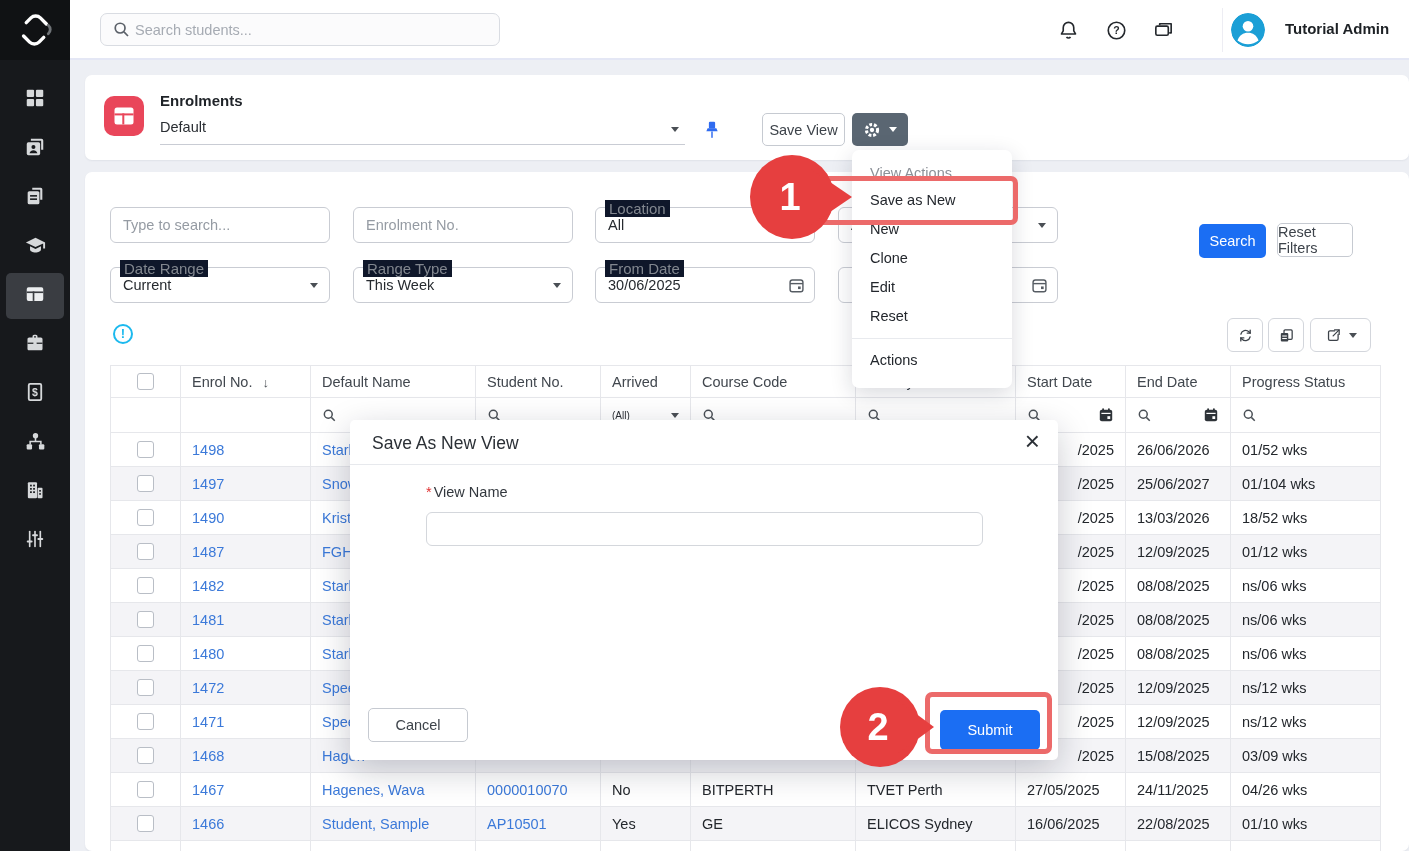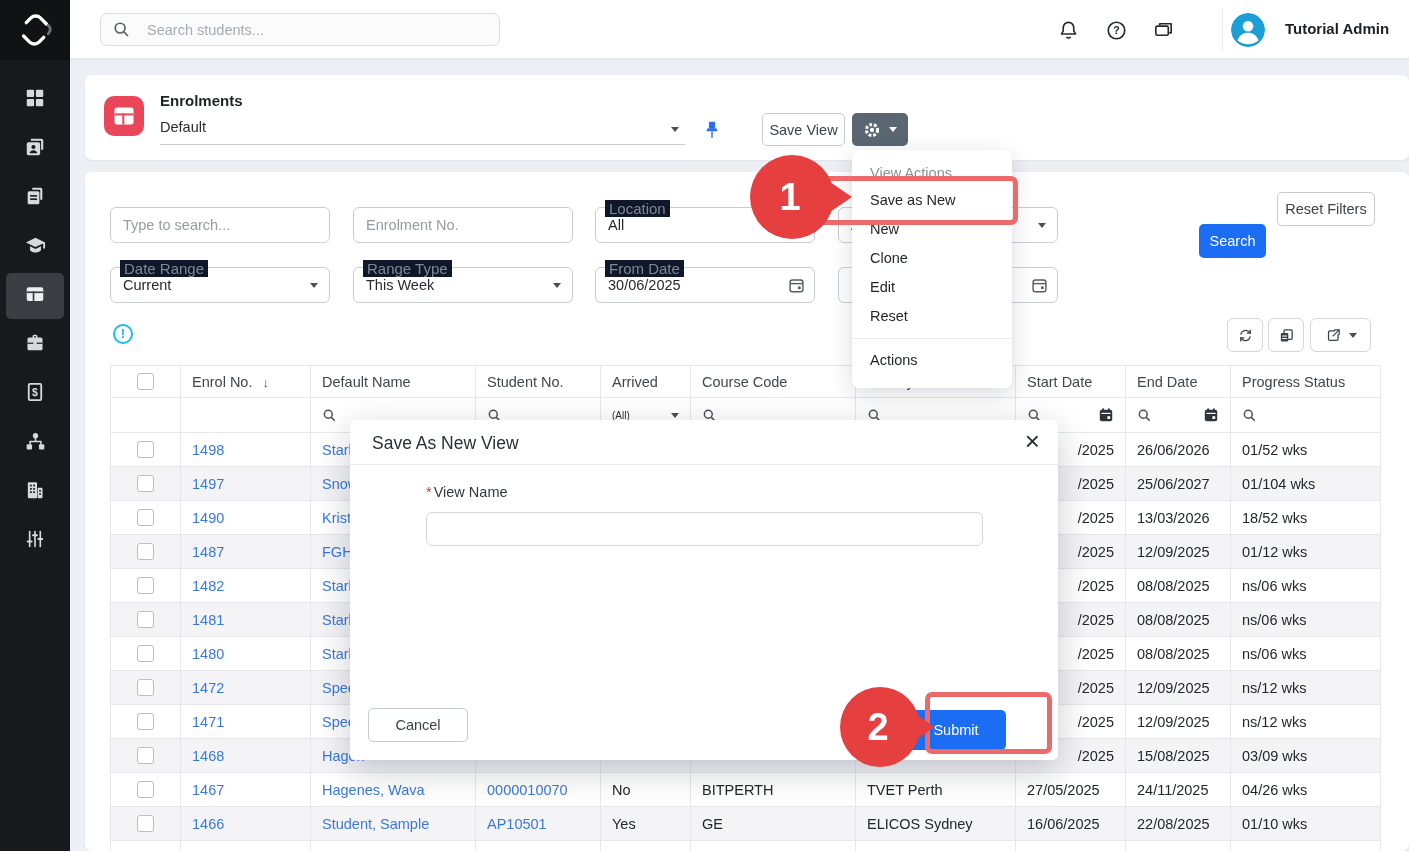--- a/index.html
+++ b/index.html
@@ -7,21 +7,21 @@
   body{position:relative;overflow:hidden;background:#edeff4;font-family:"Liberation Sans","DejaVu Sans",sans-serif;color:#23272c}
 
   
   .sidebar{position:absolute;left:0;top:0;width:70px;height:851px;background:#17191c;z-index:5}
   .logo{position:absolute;left:0;top:0;width:70px;height:60px;background:#101214;display:flex;align-items:center;justify-content:center}
   .side-item{position:absolute;left:6px;width:58px;height:46px;border-radius:5px;display:flex;align-items:center;justify-content:center;cursor:pointer}
   .side-item.active{background:#3a3d42}
 
   
   .topbar{position:absolute;left:70px;top:0;width:1339px;height:60px;background:#fff;border-bottom:2px solid #e4e7f5;z-index:4}
-  .gsearch{position:absolute;left:30px;top:13px;width:400px;height:33px;background:#fbfbfc;border:1px solid #d9dce2;border-radius:7px;display:flex;align-items:center;padding:0 12px;gap:17px}
+  .gsearch{position:absolute;left:30px;top:13px;width:400px;height:33px;background:#fbfbfc;border:1px solid #d9dce2;border-radius:7px;display:flex;align-items:center;padding:0 12px;gap:5px}
   .gsearch .ph{color:#a6abb3;font-size:14.5px}
   .hicon{position:absolute;top:17px;width:26px;height:26px;display:flex;align-items:center;justify-content:center;cursor:pointer}
   .hdivider{position:absolute;left:1152px;top:8px;width:1px;height:44px;background:#ededf3}
   .avatar{position:absolute;left:1161px;top:13px;width:34px;height:34px;border-radius:50%}
   .uname{position:absolute;left:1215px;top:20px;font-size:15px;font-weight:bold;color:#1d2125}
 
   
   .viewbar{position:absolute;left:85px;top:75px;width:1324px;height:85px;background:#fff;border-radius:7px;box-shadow:0 1px 2px rgba(25,30,60,.06);z-index:3}
   .redicon{position:absolute;left:19px;top:21px;width:40px;height:40px;border-radius:10px;display:flex;align-items:center;justify-content:center}
   .vtitle{position:absolute;left:75px;top:17px;font-size:15px;font-weight:bold;color:#1f2328}
@@ -46,21 +46,21 @@
   .maincard{position:absolute;left:85px;top:172px;width:1324px;height:679px;background:#fff;border-radius:7px;box-shadow:0 1px 2px rgba(25,30,60,.06);overflow:hidden;z-index:2}
 
   
   .ffield{position:absolute;width:220px;height:36px;border:1px solid #c9ccd3;border-radius:6px;background:#fff}
   .ffield .flabel{position:absolute;top:-8px;left:9px;background:#0f172a;padding:0 4px;font-size:15px;color:#82878f}
   .ffield .fval{position:absolute;left:12px;top:0;line-height:34px;font-size:14.5px;color:#262a2f;white-space:nowrap}
   .ffield .fval.ph{color:#959ba3}
   .ffield .caret{position:absolute;right:11px;top:15px}
   .ffield .fcal{position:absolute;right:9px;top:9px}
   .fbtn-search{position:absolute;left:1114px;top:52px;width:67px;height:34px;color:#fff;border:none}
-  .fbtn-reset{position:absolute;left:1192px;top:20px;width:98px;height:34px}
+  .fbtn-reset{position:absolute;left:1192px;top:51px;width:76px;height:34px}
 
   .info-ic{position:absolute;left:28px;top:152px;width:20px;height:20px;border:2px solid #1cb9ee;border-radius:50%;color:#1cb9ee;font-weight:bold;font-size:13px;text-align:center;line-height:16px;cursor:pointer}
   .tbtn{position:absolute;top:146px;height:34px;background:#fff;border:1px solid #d3d6dc;border-radius:6px;display:flex;align-items:center;justify-content:center;gap:7px;cursor:pointer}
 
   
   .twrap{position:absolute;left:25px;top:193px;width:1272px}
   table{border-collapse:collapse;table-layout:fixed;width:1270px;font-size:14.5px}
   th,td{border:1px solid #e6e7eb;padding:0 11px;overflow:hidden;white-space:nowrap}
   thead th{height:32px;font-weight:normal;color:#41474e;text-align:left;background:#fff}
   tr.frow td{height:35px;background:#fff}
@@ -78,21 +78,21 @@
 
   
   .modal{position:absolute;left:350px;top:420px;width:708px;height:340px;background:#fff;border-radius:5px;box-shadow:0 10px 34px rgba(15,20,40,.22);z-index:30}
   .mtitle{position:absolute;left:22px;top:13px;font-size:17.5px;color:#2b3036}
   .mclose{position:absolute;right:18px;top:6px;font-size:26px;color:#2b3036;cursor:pointer;line-height:30px}
   .mhr{position:absolute;left:0;top:44px;width:708px;height:1px;background:#e7e9ed}
   .mlabel{position:absolute;left:76px;top:64px;font-size:14.5px;color:#33383e}
   .req{color:#e03131;margin-right:2px}
   .minput{position:absolute;left:76px;top:92px;width:557px;height:34px;border:1px solid #d4d7dc;border-radius:6px;background:#fff;cursor:text}
   .mcancel{position:absolute;left:18px;top:288px;width:100px;height:34px}
-  .msubmit{position:absolute;left:556px;top:290px;width:100px;height:40px;color:#fff;border:none}
+  .msubmit{position:absolute;left:590px;top:290px;width:100px;height:40px;color:#fff;border:none}
   .btn.primary{border:none;color:#fff}
 
   
   .annbox{position:absolute;border:5px solid #ec6a6a;border-radius:7px;z-index:40;pointer-events:none}
   .tear{position:absolute;z-index:41;pointer-events:none}
   .tear .num{position:absolute;top:0;color:#fff;font-size:38px;font-weight:bold;text-align:center}
 </style>
 </head>
 <body>
 

